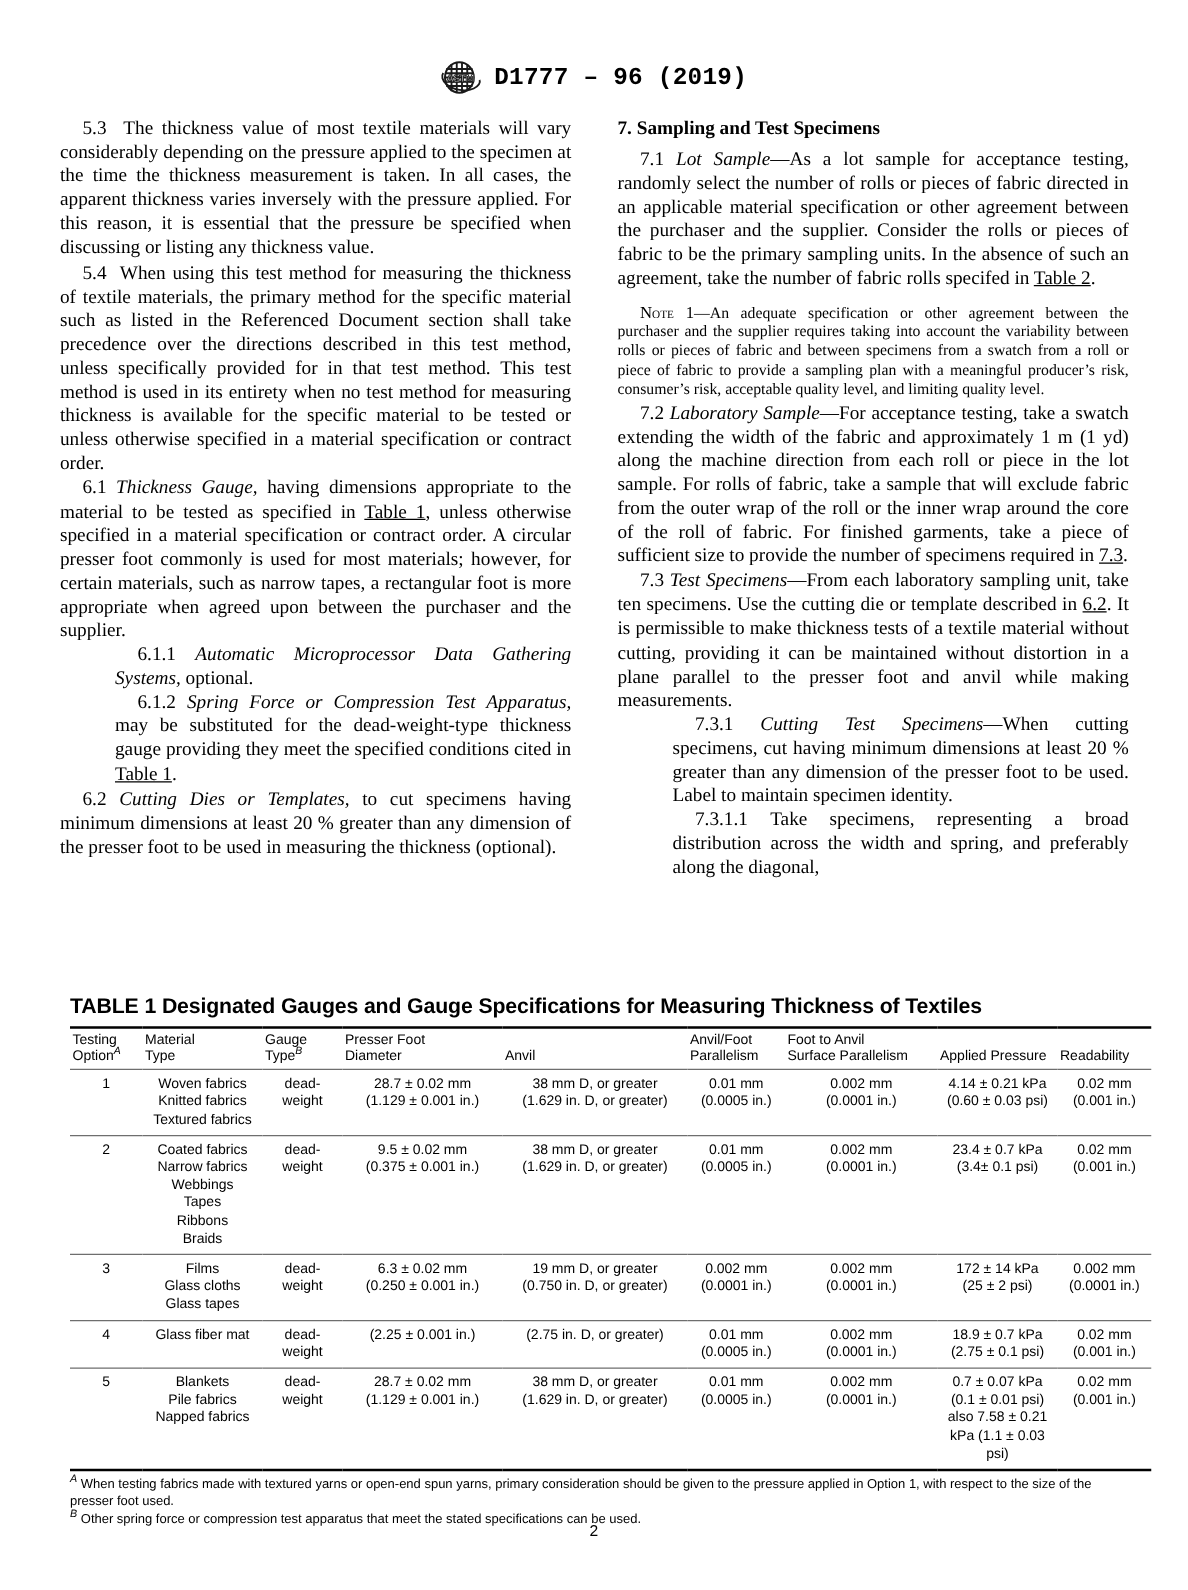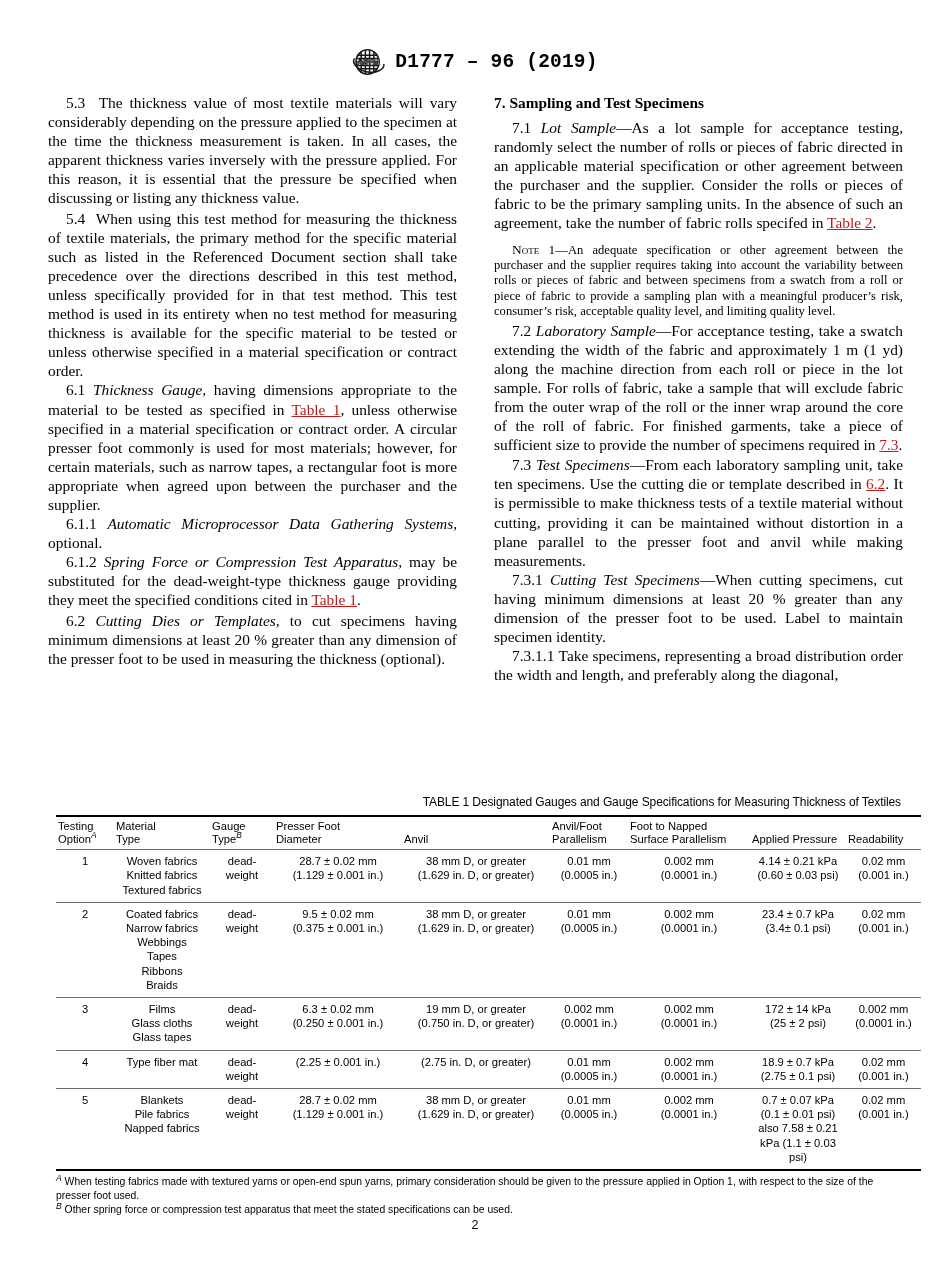--- a/index.html
+++ b/index.html
@@ -50,34 +50,34 @@
   p.para {
     margin: 0 0 0 0;
     font-size: 15.4px;
     line-height: 19.1px;
     text-align: justify;
     text-indent: 18px;
     hyphens: auto;
     -webkit-hyphens: auto;
   }
   p.para.spaced { margin-top: 1px; }
-  p.para.tight { margin-top: 0px; }
+  p.para.tight { margin-top: 0px; margin-left: 44px; }
 
   h3.section-head {
     font-family: "Liberation Serif", "DejaVu Serif", serif;
     font-size: 15.4px;
     font-weight: bold;
     margin: 15px 0 6px 0;
     text-indent: 0;
     line-height: 19px;
   }
   h3.section-head.first { margin-top: 0; }
 
   .it { font-style: italic; }
-  .lnk { color: #b91c1c; }
+  .lnk { color: #000000; }
 
   p.note {
     margin: 9px 0 0 0;
     font-size: 12.6px;
     line-height: 15.4px;
     text-align: justify;
     text-indent: 18px;
     hyphens: auto;
     -webkit-hyphens: auto;
   }
@@ -88,23 +88,23 @@
 
   
   .table-wrap {
     position: absolute;
     top: 795px;
     left: 56px;
     width: 845px;
     font-family: "Liberation Sans", "DejaVu Sans", sans-serif;
   }
   .table-title {
-    text-align: right;
-    font-size: 12px;
-    font-weight: normal;
+    text-align: left;
+    font-size: 17px;
+    font-weight: bold;
     margin-bottom: 6px;
     letter-spacing: -0.1px;
   }
   table.spec {
     border-collapse: collapse;
     width: 845px;
     font-size: 11.2px;
     table-layout: fixed;
   }
   table.spec thead th {
@@ -237,21 +237,21 @@
 
     <p class="para spaced">
       <span>7.3</span>&nbsp;<span class="it">Test Specimens</span><span>—From each laboratory sampling unit, take ten specimens. Use the cutting die or template described in </span><a class="lnk" href="#">6.2</a><span>. It is permissible to make thickness tests of a textile material without cutting, providing it can be maintained without distortion in a plane parallel to the presser foot and anvil while making measurements.</span>
     </p>
 
     <p class="para tight">
       <span>7.3.1</span>&nbsp;<span class="it">Cutting Test Specimens</span><span>—When cutting specimens, cut having minimum dimensions at least 20 % greater than any dimension of the presser foot to be used. Label to maintain specimen identity.</span>
     </p>
 
     <p class="para tight">
-      <span>7.3.1.1</span>&nbsp;<span>Take specimens, representing a broad distribution order the width and length, and preferably along the diagonal,</span>
+      <span>7.3.1.1</span>&nbsp;<span>Take specimens, representing a broad distribution across the width and spring, and preferably along the diagonal,</span>
     </p>
 
   </div>
 </div>
 
 <div class="table-wrap">
   <div class="table-title">TABLE 1 Designated Gauges and Gauge Specifications for Measuring Thickness of Textiles</div>
 
   <table class="spec">
     <colgroup>
@@ -284,21 +284,21 @@
             <div>Diameter</div>
           </th>
         <th>
             <div>Anvil</div>
           </th>
         <th>
             <div>Anvil/Foot</div>
             <div>Parallelism</div>
           </th>
         <th>
-            <div>Foot to Napped</div>
+            <div>Foot to Anvil</div>
             <div>Surface Parallelism</div>
           </th>
         <th>
             <div>Applied Pressure</div>
           </th>
         <th>
             <div>Readability</div>
           </th>
       </tr>
     </thead>
@@ -331,21 +331,21 @@
           <td class="c-left">dead-weight</td>
           <td class="c-left">6.3 ± 0.02 mm<br>(0.250 ± 0.001 in.)</td>
           <td class="c-left">19 mm D, or greater<br>(0.750 in. D, or greater)</td>
           <td class="c-left">0.002 mm<br>(0.0001 in.)</td>
           <td class="c-left">0.002 mm<br>(0.0001 in.)</td>
           <td class="c-left">172 ± 14 kPa<br>(25 ± 2 psi)</td>
           <td class="c-left">0.002 mm<br>(0.0001 in.)</td>
         </tr>
         <tr class="rule-row">
           <td class="c-opt">4</td>
-          <td class="c-left">Type fiber mat</td>
+          <td class="c-left">Glass fiber mat</td>
           <td class="c-left">dead-weight</td>
           <td class="c-left">(2.25 ± 0.001 in.)</td>
           <td class="c-left">(2.75 in. D, or greater)</td>
           <td class="c-left">0.01 mm<br>(0.0005 in.)</td>
           <td class="c-left">0.002 mm<br>(0.0001 in.)</td>
           <td class="c-left">18.9 ± 0.7 kPa<br>(2.75 ± 0.1 psi)</td>
           <td class="c-left">0.02 mm<br>(0.001 in.)</td>
         </tr>
         <tr class="rule-row">
           <td class="c-opt">5</td>

